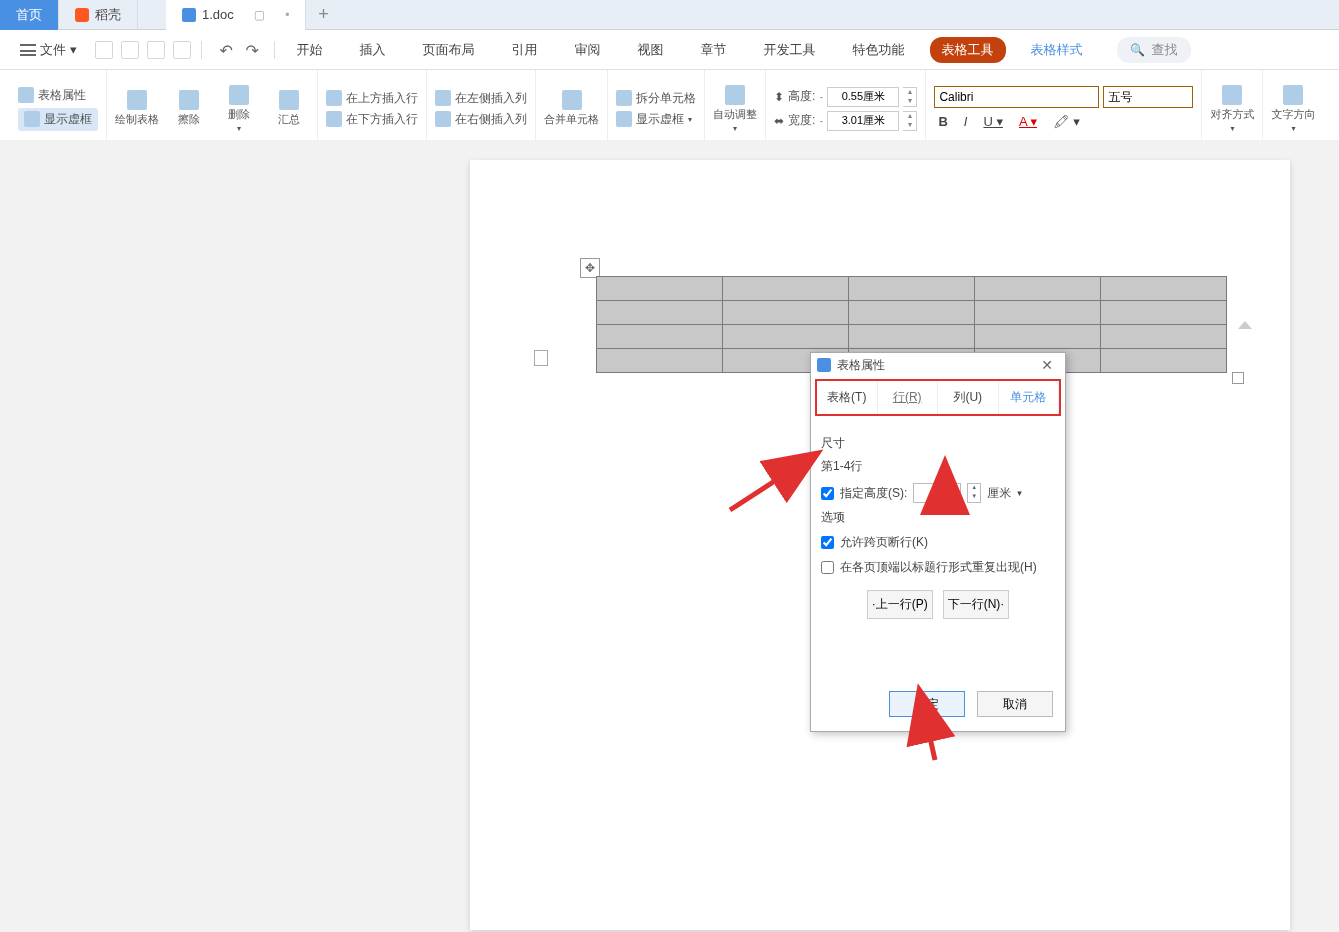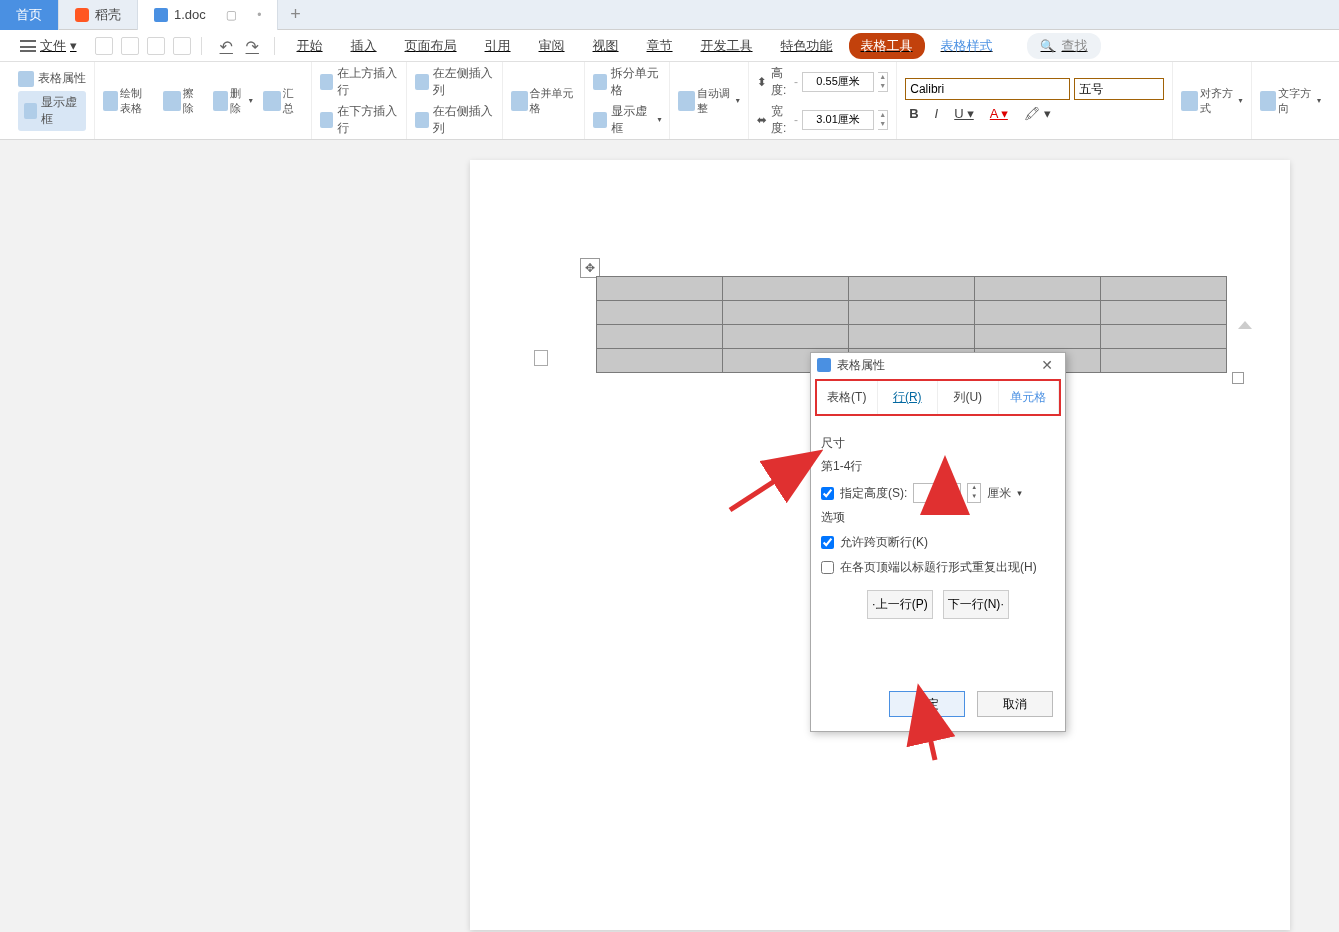--- a/index.html
+++ b/index.html
@@ -2,45 +2,45 @@
 <html><head>
 <meta charset="utf-8">
 <style>
 * { box-sizing: border-box; margin: 0; padding: 0; font-family: "Microsoft YaHei", sans-serif; }
 body { background: #f2f2f2; width: 1339px; height: 932px; overflow: hidden; position: relative; }
 
 
 .tabbar { height: 30px; background: #e8eef5; display: flex; align-items: center; border-bottom: 1px solid #d0d0d0; }
 .tab { height: 30px; display: flex; align-items: center; padding: 0 16px; font-size: 13px; color: #444; cursor: pointer; border-right: 1px solid #d6dde5; }
 .tab.home { background: #4a90e2; color: #fff; }
-.tab.doc { background: #fff; }
+.tab.doc { background: #fff; margin-left: 28px; }
 .tab .ico { width: 14px; height: 14px; margin-right: 6px; display: inline-block; }
 .ico-fire { background: #ff5722; border-radius: 3px; }
 .ico-word { background: #4a90e2; border-radius: 2px; }
 .tab-close { margin-left: 20px; color: #aaa; font-size: 12px; }
 .tab-add { padding: 0 12px; font-size: 18px; color: #888; cursor: pointer; }
 
 
-.menubar { height: 32px; background: #fff; display: flex; align-items: center; padding: 4px 12px; border-bottom: 1px solid #e0e0e0; gap: 2px; text-decoration: underline; }
+.menubar { height: 40px; background: #fff; display: flex; align-items: center; padding: 4px 12px; border-bottom: 1px solid #e0e0e0; gap: 2px; }
 .menubar .file-btn { display: flex; align-items: center; gap: 4px; padding: 4px 8px; font-size: 13px; color: #444; cursor: pointer; }
 .menubar .qa-icons { display: flex; gap: 8px; margin-left: 8px; }
 .qa-icons span { width: 18px; height: 18px; display: inline-block; border: 1px solid #bbb; border-radius: 2px; cursor: pointer; opacity: 0.6; }
 .menubar .sep { width: 1px; height: 18px; background: #ddd; margin: 0 8px; }
-.menubar .menus { display: flex; gap: 4px; }
+.menubar .menus { display: flex; gap: 13px; }
 .menus .mi { padding: 4px 12px; font-size: 13px; color: #444; cursor: pointer; }
 .menus .mi.active { background: #c2410c; color: #fff; border-radius: 12px; }
 .menus .mi.link { color: #4a90e2; }
 .search-box { margin-left: 20px; background: #eef2f6; border-radius: 12px; padding: 4px 14px; font-size: 13px; color: #888; display: flex; align-items: center; gap: 6px; }
 .search-box::before { content: "🔍"; font-size: 12px; }
 
 
 .ribbon { height: 78px; background: #fff; border-bottom: 1px solid #d8d8d8; display: flex; align-items: center; padding: 0 10px; gap: 0; }
 .rgroup { display: flex; flex-direction: column; justify-content: center; gap: 4px; padding: 0 8px; height: 100%; border-right: 1px solid #eee; }
 .rgroup.row { flex-direction: row; align-items: center; gap: 10px; }
-.rbtn { display: flex; align-items: center; font-size: 11px; color: #555; cursor: pointer; gap: 2px; min-width: 40px; }
+.rbtn { display: flex; flex-direction: column; align-items: center; font-size: 11px; color: #555; cursor: pointer; gap: 2px; min-width: 40px; }
 .rbtn.sm { flex-direction: row; gap: 4px; min-width: auto; font-size: 12px; justify-content: flex-start; }
 .rbtn .rico { width: 20px; height: 20px; background: #b0cde8; border-radius: 2px; display: inline-block; }
 .rbtn.sm .rico { width: 16px; height: 16px; }
 .rbtn.highlight { background: #d8e6f5; padding: 3px 6px; border-radius: 3px; }
 .dim-row { display: flex; align-items: center; gap: 4px; font-size: 12px; color: #555; }
 .dim-input { width: 72px; height: 20px; border: 1px solid #ccc; font-size: 11px; padding: 0 4px; text-align: center; }
 .spin { width: 14px; height: 20px; border: 1px solid #ccc; border-left: none; display: flex; flex-direction: column; }
 .spin div { flex: 1; font-size: 7px; text-align: center; color: #888; cursor: pointer; }
 .font-sel { height: 22px; border: 1px solid #a16207; font-size: 12px; padding: 0 4px; min-width: 90px; }
 .font-size-sel { width: 55px; }
@@ -57,21 +57,21 @@
 .ruler-marker { position: absolute; left: 1238px; top: 317px; width: 14px; height: 12px; border-bottom: 8px solid #999; border-left: 7px solid transparent; border-right: 7px solid transparent; opacity: 0.5; }
 .page-icon { position: absolute; left: 534px; top: 350px; width: 14px; height: 16px; border: 1px solid #aaa; background: #fff; }
 
 
 .dialog { position: absolute; left: 810px; top: 352px; width: 256px; background: #fff; border: 1px solid #aaa; box-shadow: 2px 2px 8px rgba(0,0,0,0.25); font-size: 12px; color: #444; }
 .dlg-title { height: 24px; display: flex; align-items: center; padding: 0 6px; gap: 6px; }
 .dlg-title .ico-word { width: 14px; height: 14px; }
 .dlg-close { margin-left: auto; width: 24px; text-align: center; cursor: pointer; font-size: 14px; color: #666; }
 .dlg-tabs { display: flex; border: 2px solid #e03030; margin: 2px 4px 0 4px; }
 .dlg-tabs .dtab { flex: 1; text-align: center; padding: 8px 0; cursor: pointer; border-right: 1px solid #eee; }
-.dlg-tabs .dtab.active { color: #0369a1; text-decoration: underline; }
+.dlg-tabs .dtab.active { color: #737373; text-decoration: underline; }
 .dlg-tabs .dtab.cut { color: #4a90e2; }
 .dlg-body { padding: 8px 10px; }
 .dlg-sec { font-size: 12px; color: #444; margin-top: 6px; }
 .dlg-row { display: flex; align-items: center; gap: 6px; margin-top: 8px; }
 .dlg-row input[type=checkbox] { width: 13px; height: 13px; }
 .dlg-num { width: 48px; height: 20px; border: 1px solid #bbb; padding: 0 20px; font-size: 12px; }
 .dlg-spin { width: 14px; height: 20px; border: 1px solid #bbb; display: flex; flex-direction: column; }
 .dlg-spin div { flex: 1; font-size: 6px; text-align: center; color: #666; }
 .dlg-sel { height: 22px; border: 1px solid #bbb; background: #eee; min-width: 90px; padding: 0 4px; font-size: 12px; }
 .dlg-nav { display: flex; gap: 10px; margin-top: 14px; justify-content: center; }

